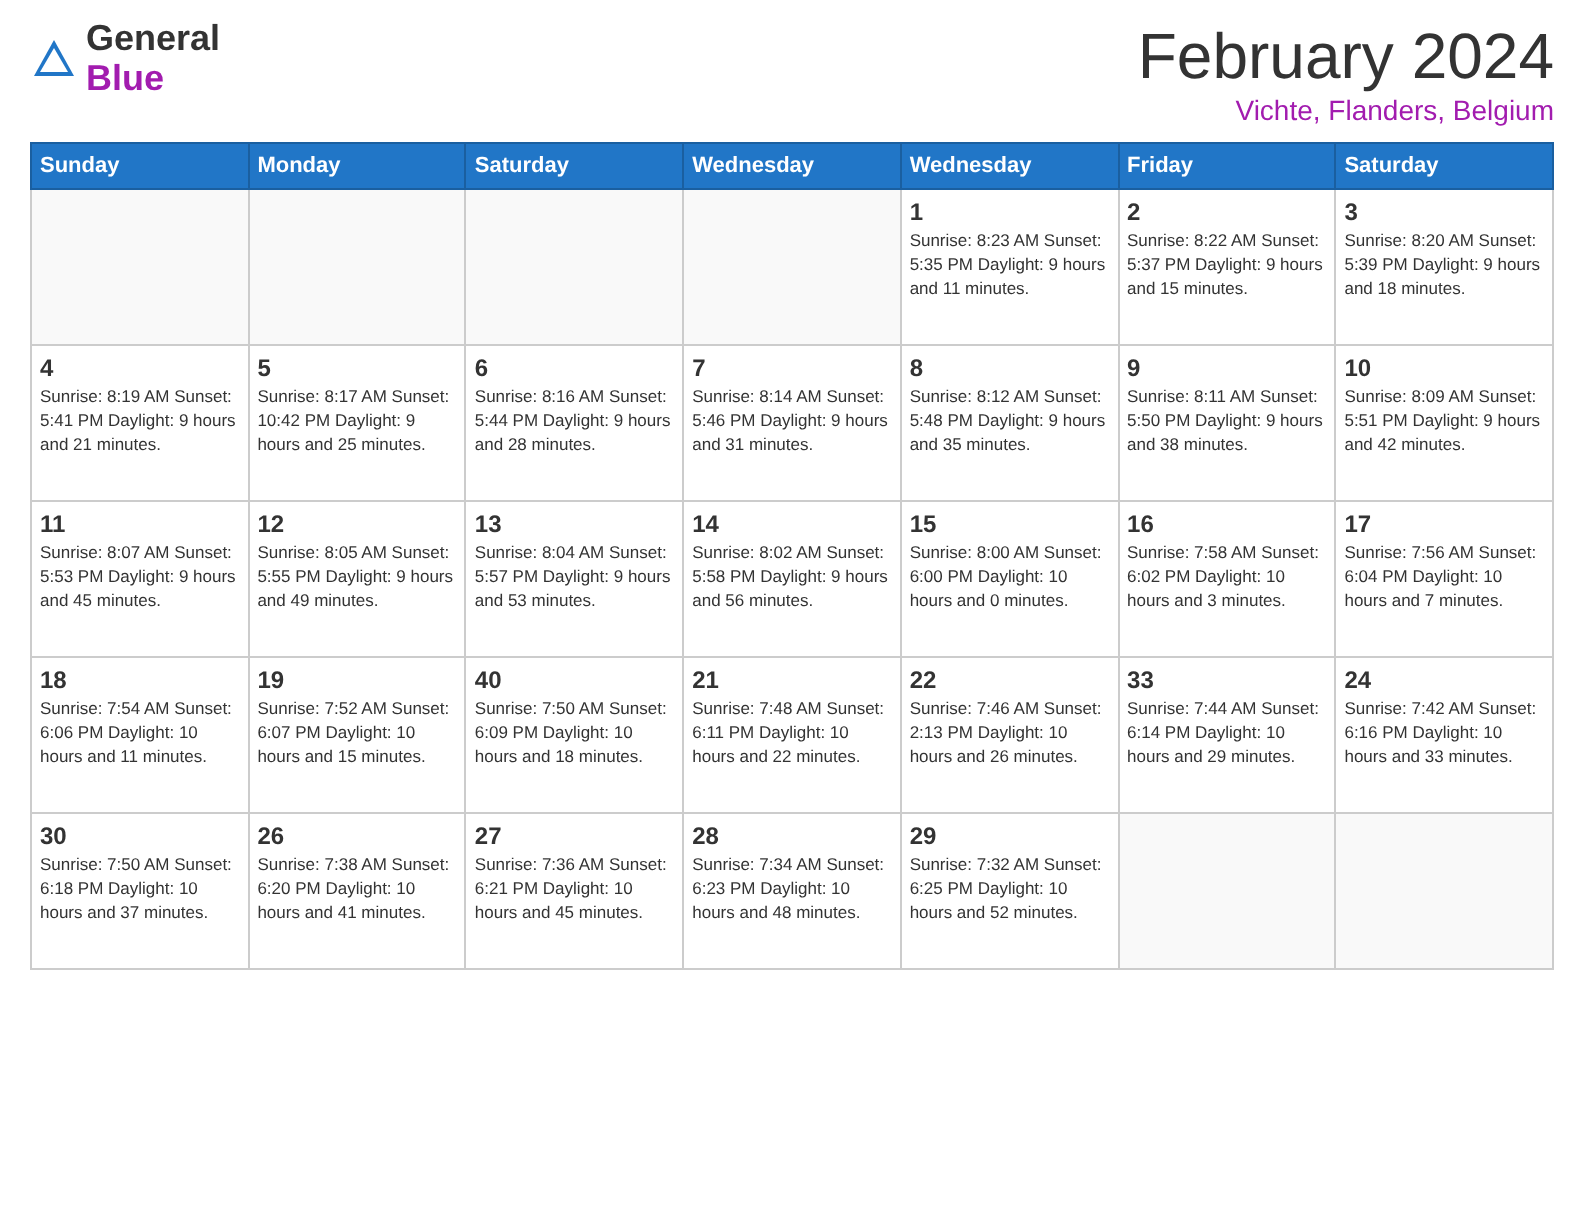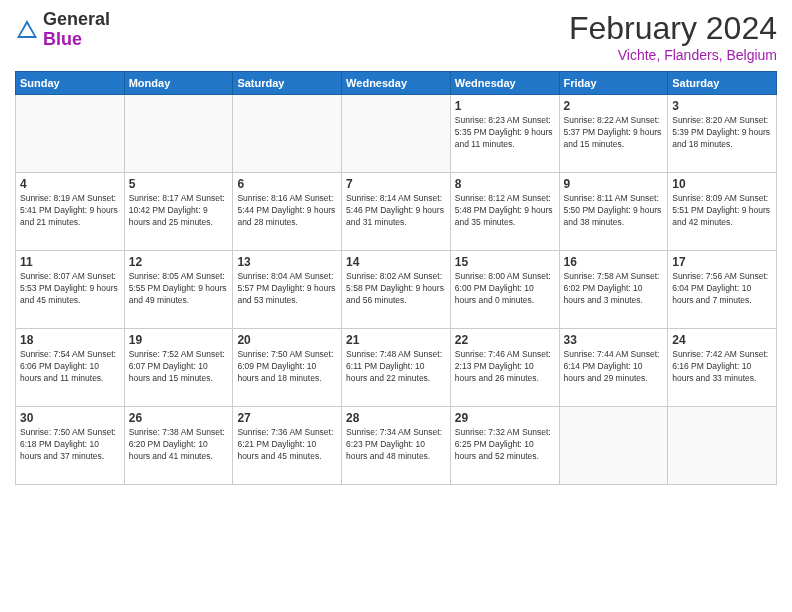--- a/index.html
+++ b/index.html
@@ -258,21 +258,21 @@
 and 11 minutes.</div>
           </td>
           <td>
             <div class="day-num">19</div>
             <div class="day-info">Sunrise: 7:52 AM
 Sunset: 6:07 PM
 Daylight: 10 hours
 and 15 minutes.</div>
           </td>
           <td>
-            <div class="day-num">20</div>
+            <div class="day-num">40</div>
             <div class="day-info">Sunrise: 7:50 AM
 Sunset: 6:09 PM
 Daylight: 10 hours
 and 18 minutes.</div>
           </td>
           <td>
             <div class="day-num">21</div>
             <div class="day-info">Sunrise: 7:48 AM
 Sunset: 6:11 PM
 Daylight: 10 hours

